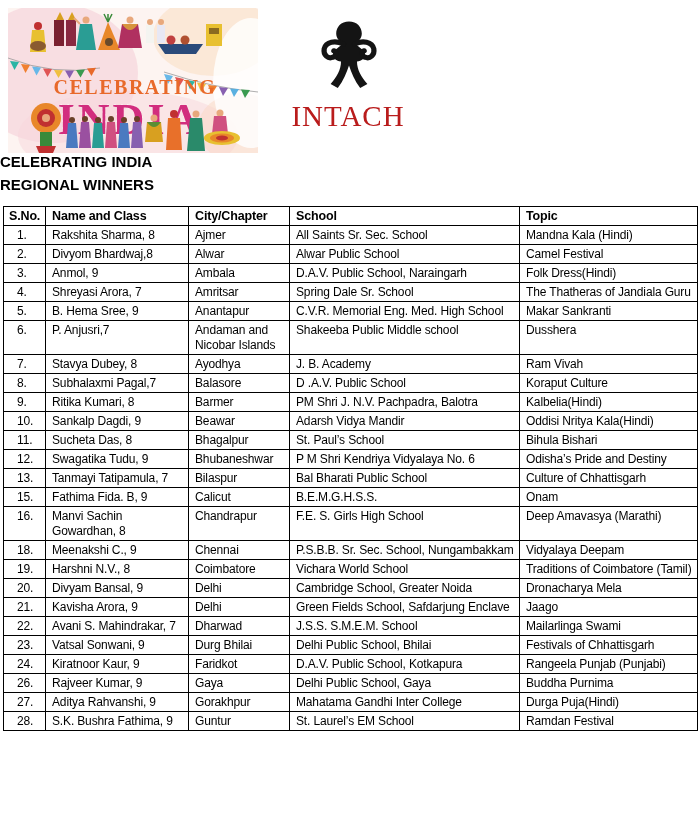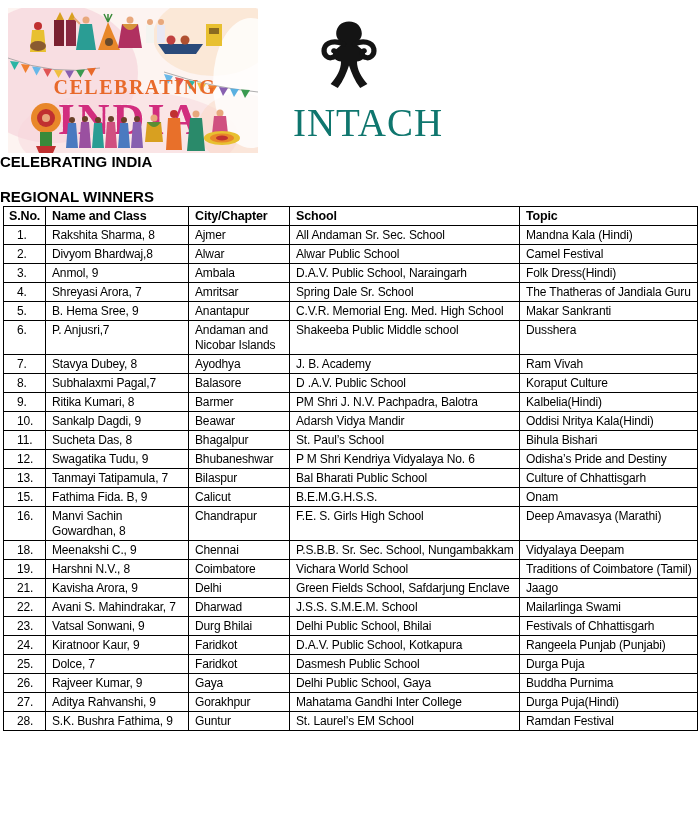--- a/index.html
+++ b/index.html
@@ -5,30 +5,30 @@
   html,body{margin:0;padding:0;}
   body{
     width:700px;height:834px;overflow:hidden;background:#ffffff;
     font-family:"Liberation Sans",sans-serif;color:#000;
     position:relative;
   }
   .header{position:relative;width:700px;height:206px;}
   .banner{position:absolute;left:8px;top:8px;width:250px;height:145px;}
   .intach-logo{position:absolute;left:306px;top:20px;width:86px;height:80px;}
   .intach-word{
-    position:absolute;left:368px;top:100px;transform:translateX(-50%);
-    font-family:"Liberation Serif",serif;font-size:39px;letter-spacing:1px;
-    color:#0f766e;white-space:nowrap;
+    position:absolute;left:348px;top:100px;transform:translateX(-50%);
+    font-family:"Liberation Serif",serif;font-size:29px;letter-spacing:1px;
+    color:#b91c1c;white-space:nowrap;
   }
   .doc-heading{
     position:absolute;left:0;width:700px;text-align:left;
     font-size:15px;font-weight:bold;letter-spacing:0;color:#000;
   }
   .doc-heading.line1{top:153px;}
-  .doc-heading.line2{top:188px;}
+  .doc-heading.line2{top:176px;}
 
   table.winners{
     margin-left:3px;width:694px;border-collapse:collapse;table-layout:fixed;border-radius:25px;
   }
   .winners th,.winners td{
     border:1.5px solid #000;
     font-size:12px;line-height:15px;letter-spacing:-0.15px;
     padding:1.5px 2px 1.5px 6px;vertical-align:top;text-align:left;
     overflow:hidden;word-wrap:break-word;
   }
@@ -162,21 +162,21 @@
       <th>City/Chapter</th>
       <th>School</th>
       <th>Topic</th>
     </tr>
   </thead>
   <tbody>
       <tr>
         <td class="c0">1.</td>
         <td class="c1">Rakshita Sharma, 8</td>
         <td class="c2">Ajmer</td>
-        <td class="c3">All Andaman Sr. Sec. School</td>
+        <td class="c3">All Saints Sr. Sec. School</td>
         <td class="c4">Mandna Kala (Hindi)</td>
       </tr>
       <tr>
         <td class="c0">2.</td>
         <td class="c1">Divyom Bhardwaj,8</td>
         <td class="c2">Alwar</td>
         <td class="c3">Alwar Public School</td>
         <td class="c4">Camel Festival</td>
       </tr>
       <tr>
@@ -278,20 +278,27 @@
         <td class="c4">Vidyalaya Deepam</td>
       </tr>
       <tr>
         <td class="c0">19.</td>
         <td class="c1">Harshni N.V., 8</td>
         <td class="c2">Coimbatore</td>
         <td class="c3">Vichara World School</td>
         <td class="c4">Traditions of Coimbatore (Tamil)</td>
       </tr>
       <tr>
+        <td class="c0">20.</td>
+        <td class="c1">Divyam Bansal, 9</td>
+        <td class="c2">Delhi</td>
+        <td class="c3">Cambridge School, Greater Noida</td>
+        <td class="c4">Dronacharya Mela</td>
+      </tr>
+      <tr>
         <td class="c0">21.</td>
         <td class="c1">Kavisha Arora, 9</td>
         <td class="c2">Delhi</td>
         <td class="c3">Green Fields School, Safdarjung Enclave</td>
         <td class="c4">Jaago</td>
       </tr>
       <tr>
         <td class="c0">22.</td>
         <td class="c1">Avani S. Mahindrakar, 7</td>
         <td class="c2">Dharwad</td>
@@ -306,27 +313,20 @@
         <td class="c4">Festivals of Chhattisgarh</td>
       </tr>
       <tr>
         <td class="c0">24.</td>
         <td class="c1">Kiratnoor Kaur, 9</td>
         <td class="c2">Faridkot</td>
         <td class="c3">D.A.V. Public School, Kotkapura</td>
         <td class="c4">Rangeela Punjab (Punjabi)</td>
       </tr>
       <tr>
-        <td class="c0">25.</td>
-        <td class="c1">Dolce, 7</td>
-        <td class="c2">Faridkot</td>
-        <td class="c3">Dasmesh Public School</td>
-        <td class="c4">Durga Puja</td>
-      </tr>
-      <tr>
         <td class="c0">26.</td>
         <td class="c1">Rajveer Kumar, 9</td>
         <td class="c2">Gaya</td>
         <td class="c3">Delhi Public School, Gaya</td>
         <td class="c4">Buddha Purnima</td>
       </tr>
       <tr>
         <td class="c0">27.</td>
         <td class="c1">Aditya Rahvanshi, 9</td>
         <td class="c2">Gorakhpur</td>

